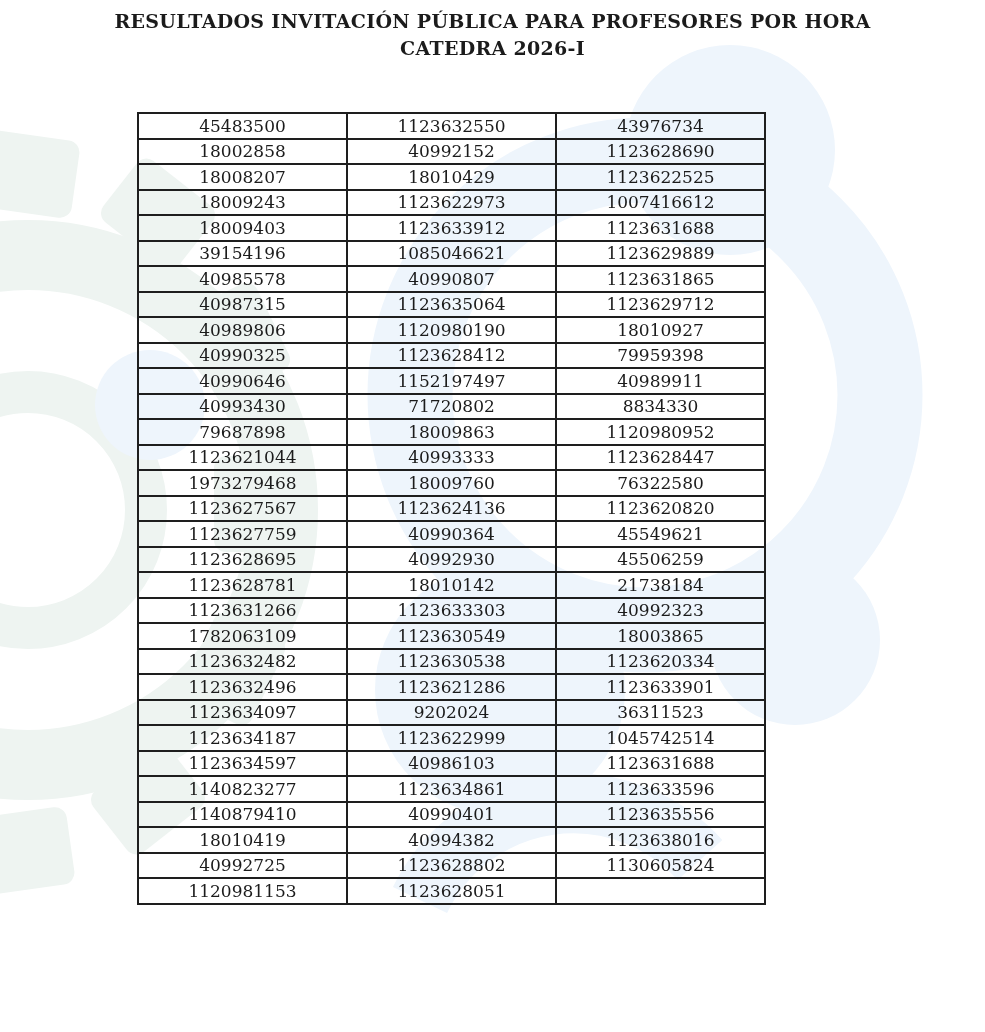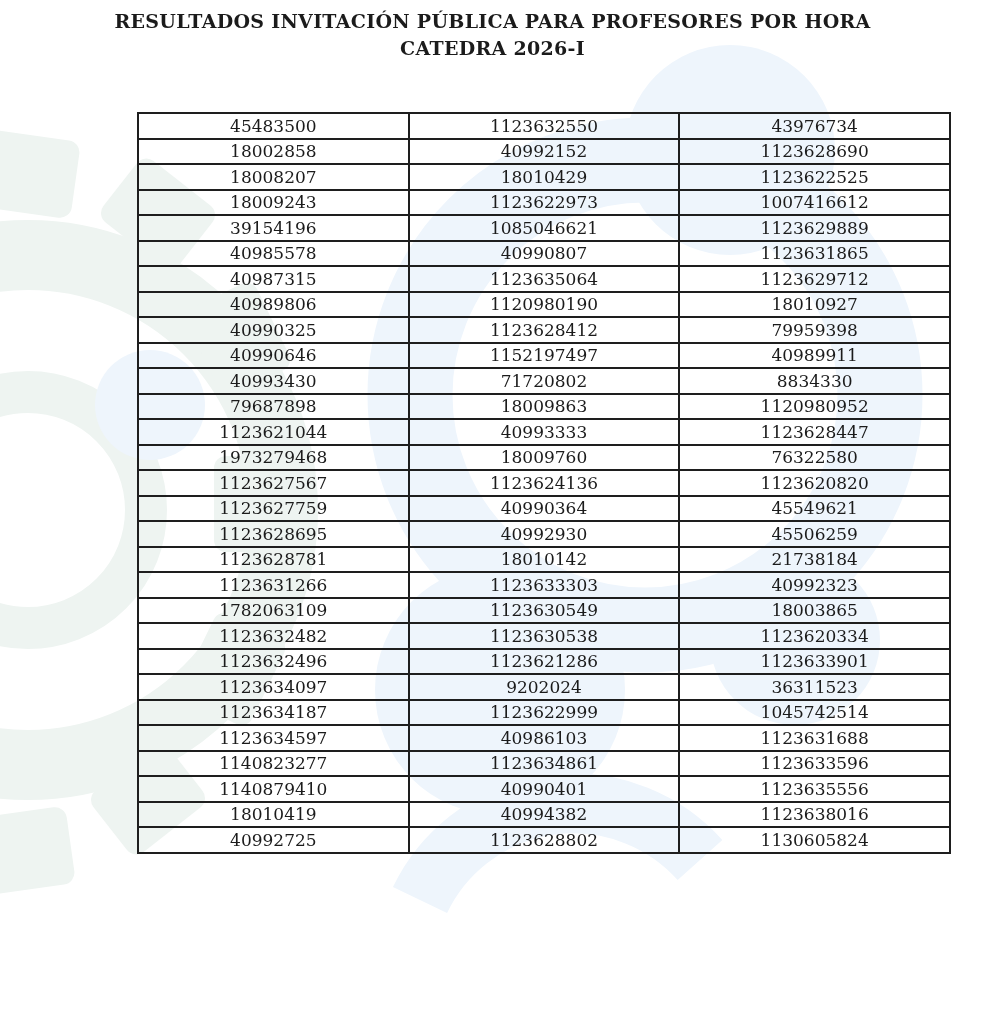--- a/index.html
+++ b/index.html
@@ -40,21 +40,21 @@
     font-weight:bold;
     font-size:19px;
     line-height:27px;
     letter-spacing:0.3px;
     color:var(--text);
   }
   table.results{
     position:absolute;
     left:137px;
     top:112px;
-    width:814px;
+    width:629px;
     border-collapse:collapse;
     table-layout:fixed;
     background:transparent;
   }
   table.results td{
     border:2px solid var(--border);
     height:25.5px;
     padding:0 4px;
     text-align:center;
     vertical-align:middle;
@@ -121,20 +121,25 @@
             <td>18008207</td>
             <td>18010429</td>
             <td>1123622525</td>
           </tr>
           <tr>
             <td>18009243</td>
             <td>1123622973</td>
             <td>1007416612</td>
           </tr>
           <tr>
+            <td>18009403</td>
+            <td>1123633912</td>
+            <td>1123631688</td>
+          </tr>
+          <tr>
             <td>39154196</td>
             <td>1085046621</td>
             <td>1123629889</td>
           </tr>
           <tr>
             <td>40985578</td>
             <td>40990807</td>
             <td>1123631865</td>
           </tr>
           <tr>
@@ -245,17 +250,22 @@
           <tr>
             <td>18010419</td>
             <td>40994382</td>
             <td>1123638016</td>
           </tr>
           <tr>
             <td>40992725</td>
             <td>1123628802</td>
             <td>1130605824</td>
           </tr>
+          <tr>
+            <td>1120981153</td>
+            <td>1123628051</td>
+            <td></td>
+          </tr>
         </tbody>
     </table>
   </div>
 
 </div>
 
 </body></html>

